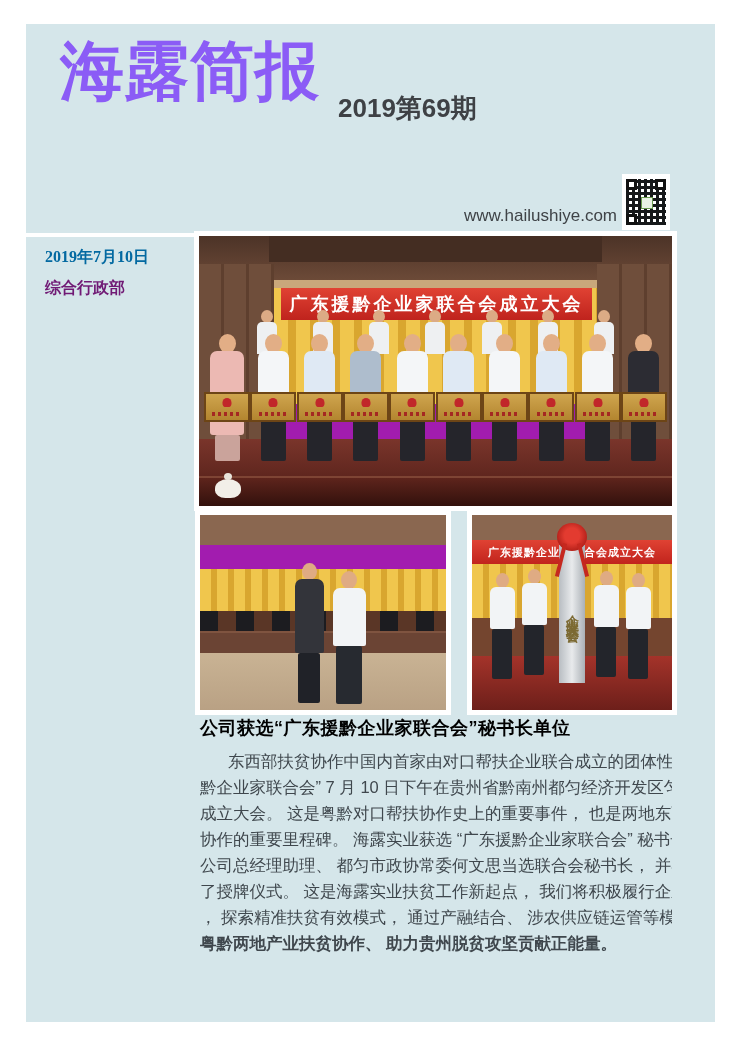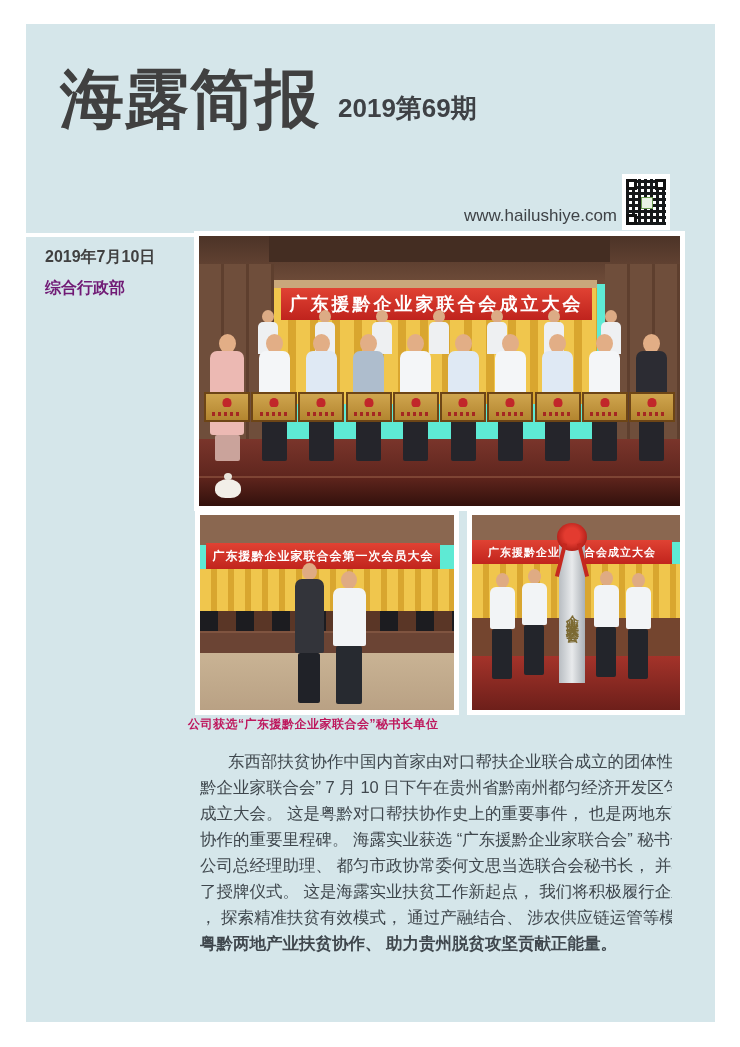--- a/index.html
+++ b/index.html
@@ -3,37 +3,37 @@
 <meta charset="utf-8">
 <style>
   html,body{margin:0;padding:0;background:#ffffff;}
   .page{position:relative;width:740px;height:1047px;margin:0 auto;background:#ffffff;overflow:hidden;
         font-family:"Liberation Sans","DejaVu Sans",sans-serif;}
   
   .panel{position:absolute;left:26px;top:24px;width:689px;height:998px;background:#d5e6ea;}
   .sep-line{position:absolute;left:26px;top:233px;width:173px;height:4px;background:#ffffff;}
 
   
-  .title{position:absolute;left:60px;top:67px;font-size:64px;font-weight:700;color:#404040;letter-spacing:1px;line-height:1;}
+  .title{position:absolute;left:60px;top:39px;font-size:64px;font-weight:700;color:#8b5cf6;letter-spacing:1px;line-height:1;}
   .issue{position:absolute;left:338px;top:95px;font-size:26px;font-weight:700;color:#3e4145;line-height:1;}
   .website{position:absolute;left:400px;top:206px;width:217px;text-align:right;font-size:17px;font-weight:500;color:#3f4347;}
   .qr{position:absolute;left:622px;top:174px;width:48px;height:56px;background:#ffffff;box-sizing:border-box;padding:5px 4px;}
   .qr-inner{position:relative;width:40px;height:46px;
     background-image:repeating-linear-gradient(0deg,#16181a 0 3px,rgba(255,255,255,0) 3px 6px),
                      repeating-linear-gradient(90deg,#16181a 0 3px,#ffffff 3px 6px);}
   .qr-f{position:absolute;width:11px;height:11px;border:3px solid #111;background:#fff;box-sizing:border-box;}
   .qr-f.tl{left:0;top:0;} .qr-f.tr{right:0;top:0;} .qr-f.bl{left:0;bottom:0;}
   .qr-logo{position:absolute;left:15px;top:18px;width:10px;height:10px;background:#e9f2e4;border:1px solid #6a9a4e;}
 
   
-  .side-date{position:absolute;left:45px;top:247px;font-size:16px;font-weight:700;color:#404040;}
+  .side-date{position:absolute;left:45px;top:247px;font-size:16px;font-weight:700;color:#0369a1;font-family:Liberation Serif, serif;}
   .side-dept{position:absolute;left:45px;top:278px;font-size:16px;font-weight:700;color:#701a75;}
 
   
-  .photo{position:absolute;box-shadow:0 0 0 5px #ffffff;overflow:hidden;background:#5eead4;padding-left:8px;}
+  .photo{position:absolute;box-shadow:0 0 0 5px #ffffff;overflow:hidden;background:#a21caf;}
   .main-photo{left:199px;top:236px;width:473px;height:270px;}
   .small-photo-left{left:200px;top:515px;width:246px;height:195px;}
   .small-photo-right{left:472px;top:515px;width:200px;height:195px;}
 
   
   .mp-ceiling{position:absolute;left:0;top:0;width:100%;height:48px;background:linear-gradient(#4c3327,#6f4c39);}
   .mp-ceiling::after{content:"";position:absolute;left:70px;right:70px;top:0;height:26px;background:#442d22;}
   .mp-lit{position:absolute;left:75px;width:323px;top:44px;height:8px;background:#c9a77b;}
   .mp-wall-l{position:absolute;left:0;top:28px;width:75px;height:180px;
      background:repeating-linear-gradient(90deg,#6f4e3b 0 22px,#5e3f2e 22px 25px);}
@@ -108,21 +108,21 @@
   .sign{position:absolute;left:87px;top:30px;width:26px;height:138px;
      background:linear-gradient(90deg,#b8bdc2,#e8eaec 50%,#aab0b5);z-index:2;
      display:flex;align-items:center;justify-content:center;}
   .sign-text{writing-mode:vertical-rl;font-size:13px;font-weight:700;letter-spacing:3px;color:#7c6a33;}
   .rosette{position:absolute;left:85px;top:8px;width:30px;height:28px;border-radius:50%;
      background:radial-gradient(circle at 50% 45%,#e33b30 35%,#b01f18 75%);z-index:3;}
   .rosette::before,.rosette::after{content:"";position:absolute;top:20px;width:4px;height:34px;background:#c5281f;}
   .rosette::before{left:2px;transform:rotate(14deg);} .rosette::after{right:2px;transform:rotate(-14deg);}
 
   
-  .headline{position:absolute;left:188px;top:716px;width:472px;font-size:12px;font-weight:700;color:#be185d;letter-spacing:0.5px;white-space:nowrap;}
+  .headline{position:absolute;left:200px;top:716px;width:472px;font-size:18px;font-weight:700;color:#000000;letter-spacing:0.5px;white-space:nowrap;}
   .body{position:absolute;left:200px;top:748px;width:472px;color:#3f474d;font-size:16.5px;font-weight:500;}
   .bline{height:26px;line-height:26px;text-align:justify;text-align-last:justify;white-space:nowrap;overflow:hidden;}
   .bline.first{text-indent:28px;}
   .bline.last{text-align-last:left;font-weight:bold;}
 </style>
 </head>
 <body>
 
 <div class="page">
   <div class="panel"></div>
@@ -248,23 +248,20 @@
         </div>
     </div>
   </div>
 
   <div class="photo small-photo-left">
     <div class="sp1-wall"></div>
     <div class="sp1-curtain"></div>
     <div class="sp1-chairs"></div>
     <div class="sp1-rostrum"></div>
     <div class="sp1-floor"></div>
-    <div class="sp1-banner">
-      <span>广东援黔企业家联合会第一次会员大会</span>
-    </div>
     <div class="sperson sp1-woman">
         <div class="shead"></div>
         <div class="storso"></div>
         <div class="slegs"></div>
       </div>
     <div class="sperson sp1-man">
         <div class="shead"></div>
         <div class="storso"></div>
         <div class="slegs"></div>
       </div>

